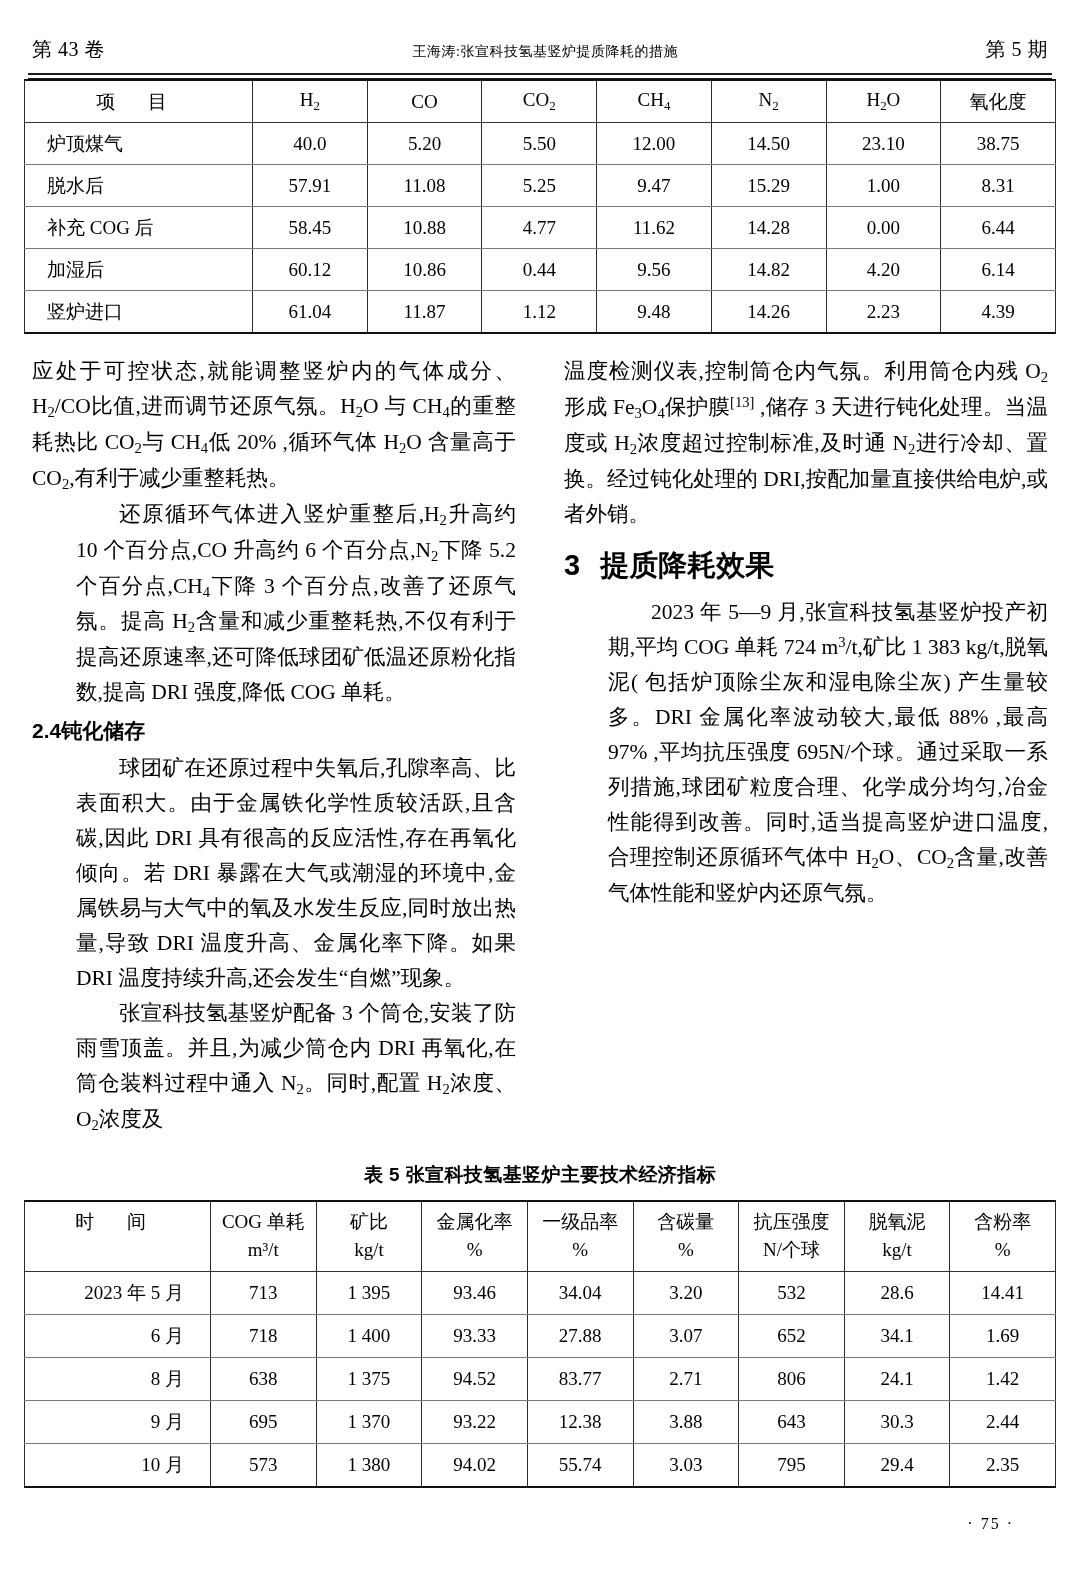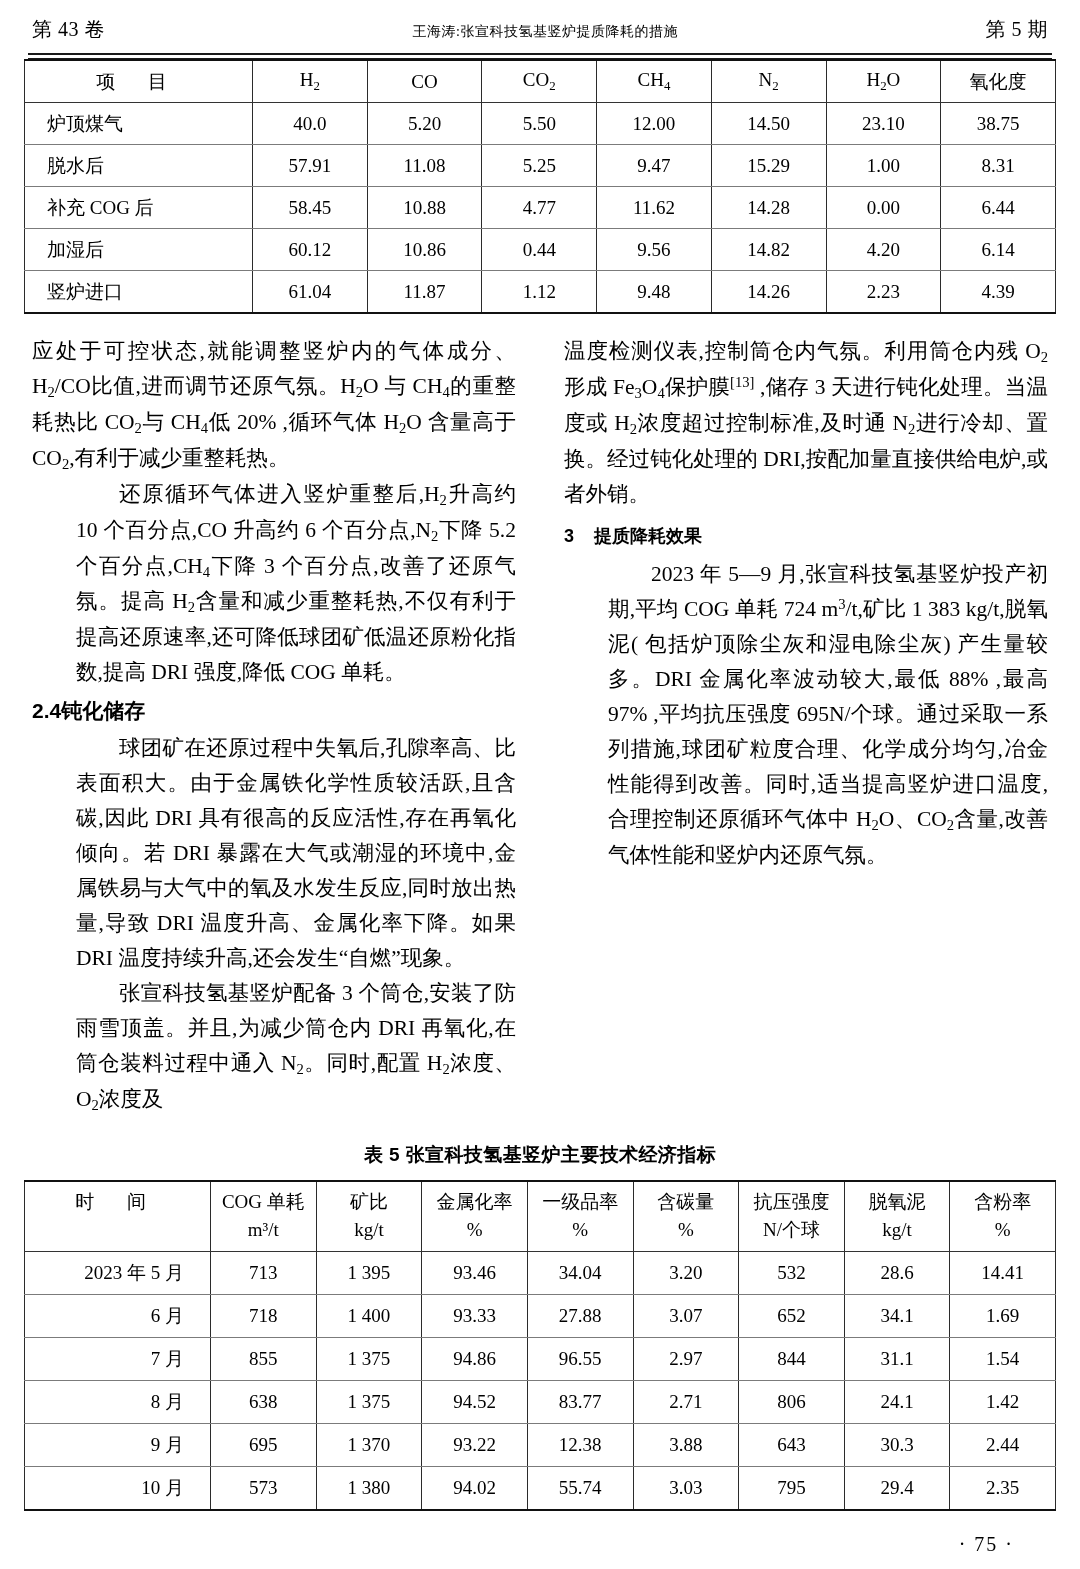--- a/index.html
+++ b/index.html
@@ -21,21 +21,21 @@
     box-sizing: border-box;
     padding: 0 24px;
     position: relative;
   }
 
   
   .runhead {
     display: flex;
     align-items: baseline;
     justify-content: flex-end;
-    padding: 16px 8px 6px 8px;
+    padding: 36px 8px 6px 8px;
     font-size: 20px;
     letter-spacing: .5px;
   }
   .runhead .vol, .runhead .issue { font-size: 20px; white-space: nowrap; }
   .runhead .center {
     flex: 1;
     text-align: center;
     font-size: 14px;
   }
   .runhead-rule {
@@ -122,32 +122,32 @@
   }
   .col p { margin: 0; }
   .col p.ind { text-indent: 2em; margin-left: 44px; }
   .sec-head {
     font-family: "Liberation Sans", "DejaVu Sans", sans-serif;
     font-weight: bold;
     font-size: 21px;
     margin: 4px 0 2px 0;
   }
   .sec-head .num { }
-  .sec-head.big { font-size: 18px; margin: 10px 0 6px 0; }
+  .sec-head.big { font-size: 29px; margin: 10px 0 6px 0; }
   .sec-head.big .num { margin-right: 20px; }
 
   
   .footer {
     position: absolute;
     left: 0;
     right: 0;
-    bottom: 13px;
+    bottom: 36px;
     text-align: right;
     padding-right: 66px;
-    font-size: 20px;
+    font-size: 16px;
     letter-spacing: 2px;
   }
 </style>
 </head>
 <body>
 
 <div class="page">
 
   <div class="runhead">
     <div class="vol">第 43 卷</div>
@@ -327,31 +327,20 @@
           <td>718</td>
           <td>1 400</td>
           <td>93.33</td>
           <td>27.88</td>
           <td>3.07</td>
           <td>652</td>
           <td>34.1</td>
           <td>1.69</td>
         </tr>
         <tr>
-          <td class="timecell">7 月</td>
-          <td>855</td>
-          <td>1 375</td>
-          <td>94.86</td>
-          <td>96.55</td>
-          <td>2.97</td>
-          <td>844</td>
-          <td>31.1</td>
-          <td>1.54</td>
-        </tr>
-        <tr>
           <td class="timecell">8 月</td>
           <td>638</td>
           <td>1 375</td>
           <td>94.52</td>
           <td>83.77</td>
           <td>2.71</td>
           <td>806</td>
           <td>24.1</td>
           <td>1.42</td>
         </tr>

